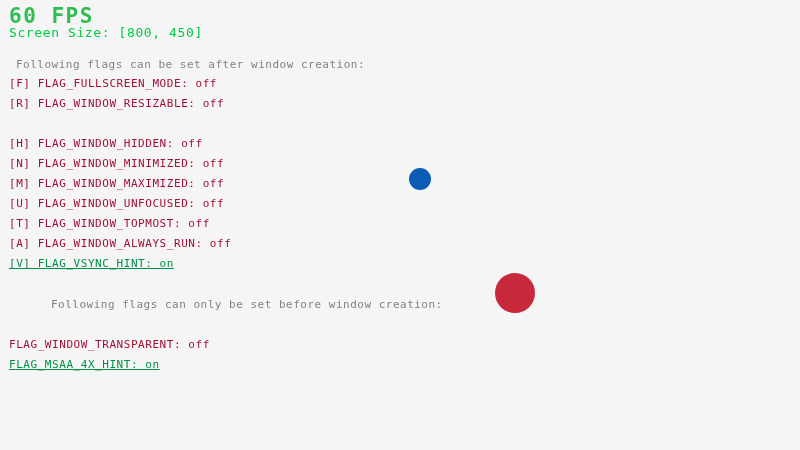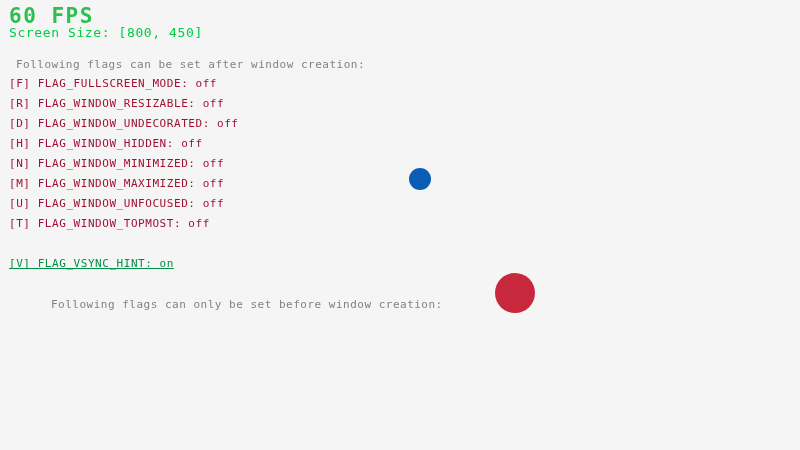--- a/index.html
+++ b/index.html
@@ -92,27 +92,29 @@
 <div id="app">
 
   <div class="txt fps">60 FPS</div>
 
   <div class="txt screensize">Screen Size: [800, 450]</div>
 
   <div class="txt section-note a">Following flags can be set after window creation:</div>
 
   <div class="txt flag-line flag-off" style="top:78px">[F] FLAG_FULLSCREEN_MODE: off</div>
   <div class="txt flag-line flag-off" style="top:98px">[R] FLAG_WINDOW_RESIZABLE: off</div>
-  <div class="txt flag-line flag-off" style="top:118px">[D] FLAG_WINDOW_UNDECORATED: off</div>
   <div class="txt flag-line flag-off" style="top:158px">[N] FLAG_WINDOW_MINIMIZED: off</div>
   <div class="txt flag-line flag-off" style="top:138px">[H] FLAG_WINDOW_HIDDEN: off</div>
   <div class="txt flag-line flag-off" style="top:178px">[M] FLAG_WINDOW_MAXIMIZED: off</div>
   <div class="txt flag-line flag-off" style="top:198px">[U] FLAG_WINDOW_UNFOCUSED: off</div>
   <div class="txt flag-line flag-off" style="top:218px">[T] FLAG_WINDOW_TOPMOST: off</div>
+  <div class="txt flag-line flag-off" style="top:238px">[A] FLAG_WINDOW_ALWAYS_RUN: off</div>
   <div class="txt flag-line flag-on" style="top:258px">[V] FLAG_VSYNC_HINT: on</div>
 
   <div class="txt section-note b">Following flags can only be set before window creation:</div>
 
+  <div class="txt flag-line flag-off" style="top:339px">FLAG_WINDOW_TRANSPARENT: off</div>
+  <div class="txt flag-line flag-on" style="top:359px">FLAG_MSAA_4X_HINT: on</div>
 
   <div class="circle circle-blue"></div>
   <div class="circle circle-red"></div>
 
 </div>
 
 </body></html>

